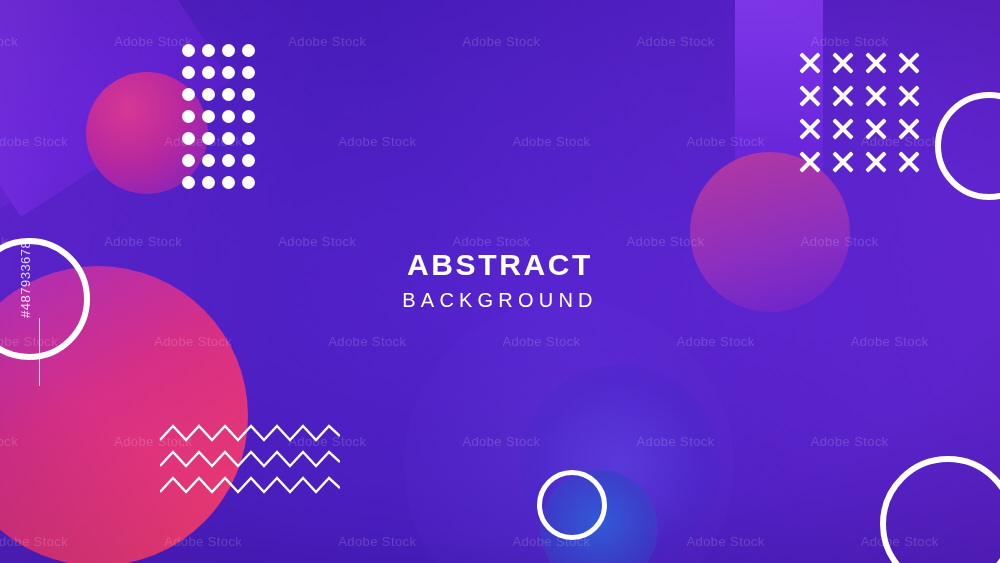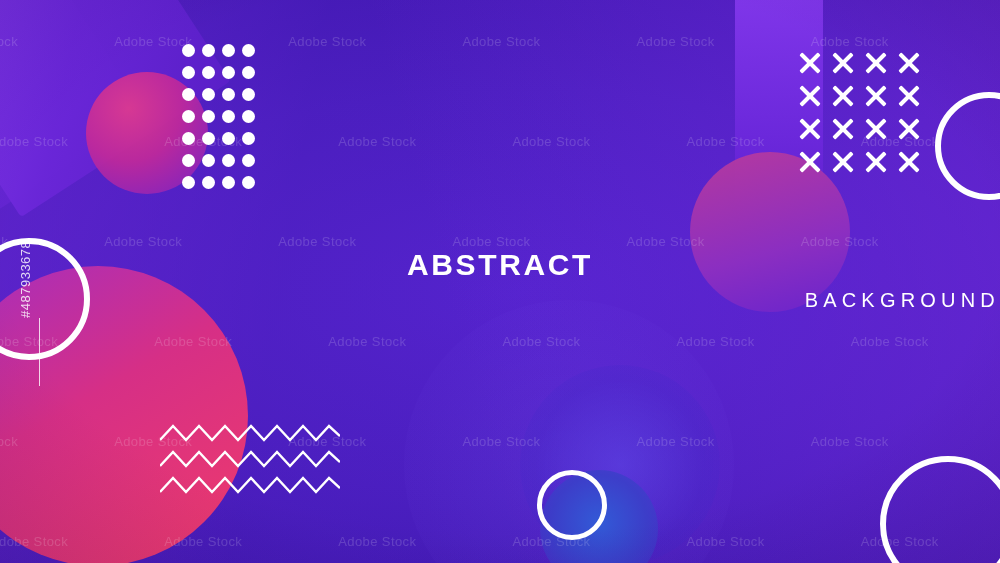--- a/index.html
+++ b/index.html
@@ -184,21 +184,20 @@
     font-weight: 700;
     letter-spacing: 2.6px;
     line-height: 1.1;
     margin: 0;
   }
   .title-sub {
     font-size: 20px;
     font-weight: 400;
     letter-spacing: 5.2px;
     margin: 8px 0 0 0;
-    text-align: right;
   }
 
   
   .wm-layer {
     position: absolute;
     inset: 0;
     pointer-events: none;
     overflow: hidden;
   }
   .wm-row {

